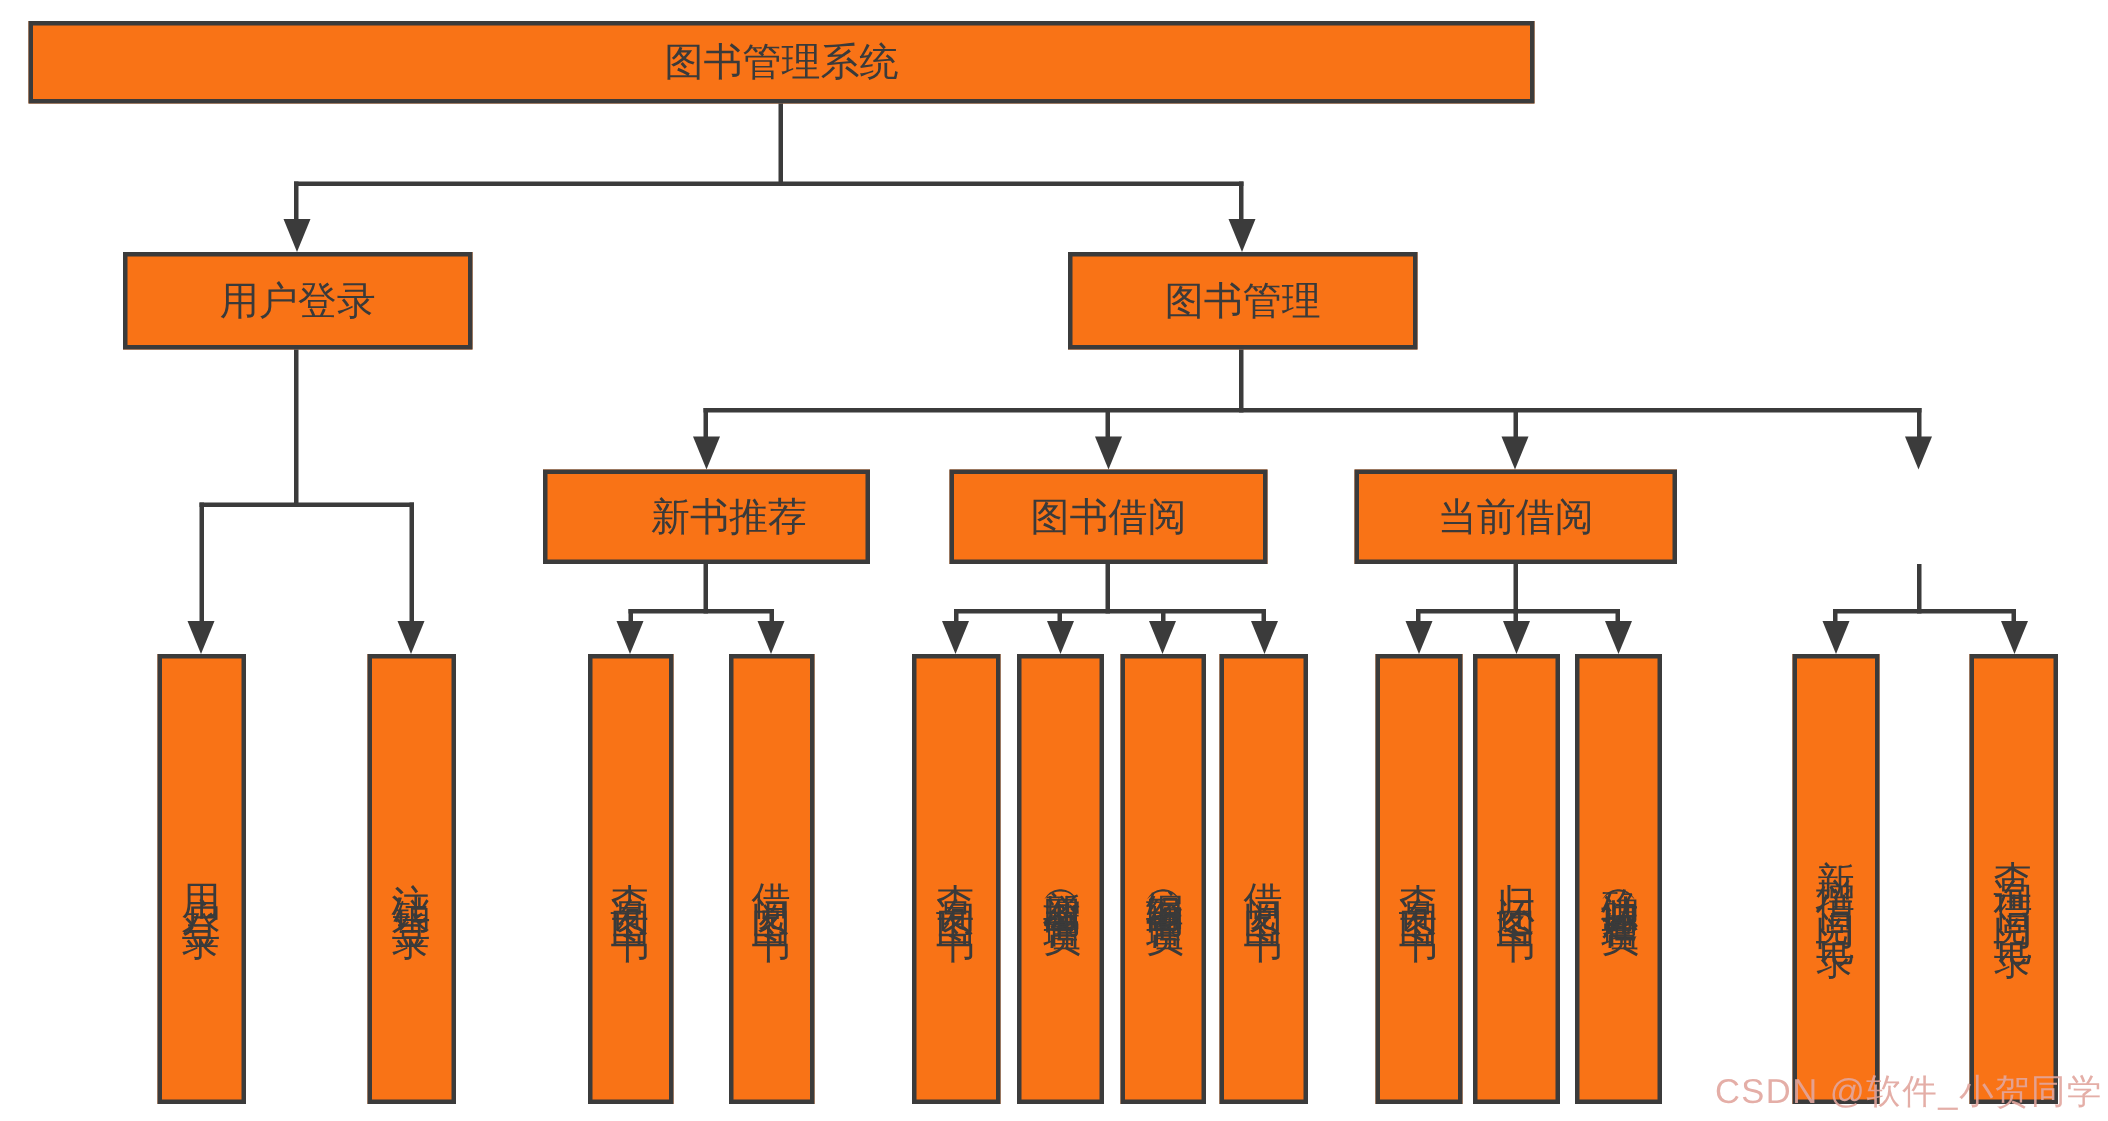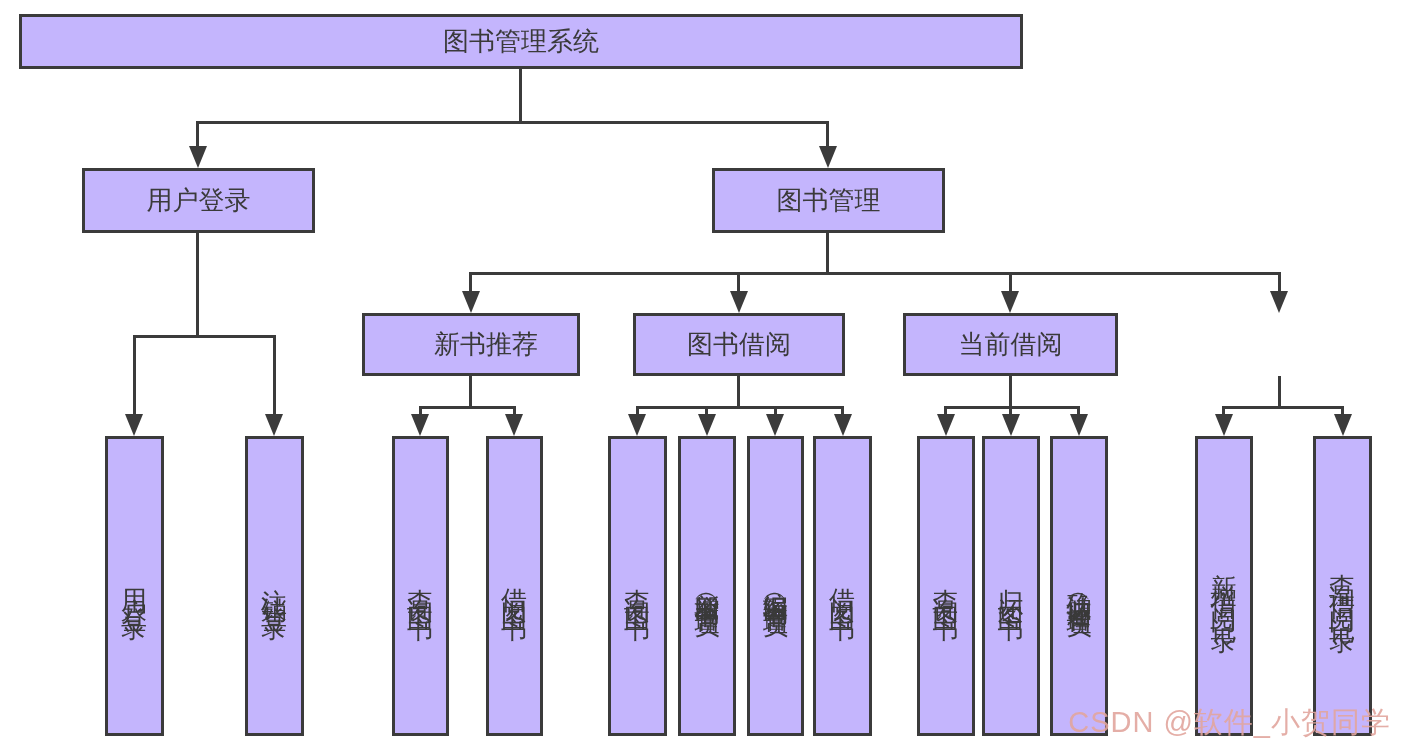--- a/index.html
+++ b/index.html
@@ -1,29 +1,29 @@
 <!DOCTYPE html>
 <html style="--line: #3b3b3b; --text: #3a3a3a; --watermark: #e2a69e; --background: #ffffff;"><head>
 <meta charset="utf-8">
 <style>
   html,body{margin:0;padding:0;background:#fff;}
   .stage{position:relative;width:1405px;height:747px;background:var(--background,#ffffff);
          font-family:"Liberation Sans","DejaVu Sans",sans-serif;overflow:hidden;}
-  .box{position:absolute;box-sizing:border-box;border:3px solid var(--line,#3b3b3b);background:#c4b5fd;
+  .box{position:absolute;box-sizing:border-box;border:3px solid var(--line,#3b3b3b);background:#f97316;
        display:flex;align-items:center;justify-content:center;
        color:var(--text,#3a3a3a);font-size:26px;}
   .vbox span{writing-mode:vertical-rl;line-height:1;display:block;}
   .ls4 span{letter-spacing:9px;}
   .ls6 span{letter-spacing:11px;}
   .ls9 span{letter-spacing:3px;font-size:25px;}
   .vl{position:absolute;width:3px;background:var(--line,#3b3b3b);}
   .hl{position:absolute;height:3px;background:var(--line,#3b3b3b);}
   .tri{position:absolute;width:0;height:0;border-left:9px solid transparent;
        border-right:9px solid transparent;border-top:22px solid var(--line,#3b3b3b);}
-  .watermark{position:absolute;right:14px;bottom:4px;font-size:29px;letter-spacing:1px;
+  .watermark{position:absolute;right:3px;bottom:4px;font-size:23px;letter-spacing:1px;
              color:var(--watermark,#e2a69e);opacity:.9;z-index:5;margin-top:20px;}
 </style>
 </head>
 <body>
 
 <div class="stage">
 
   <div class="box" style="left:19px;top:14px;width:1004px;height:55px;">图书管理系统</div>
 
   <div class="box" style="left:82px;top:168px;width:233px;height:65px;">用户登录</div>

